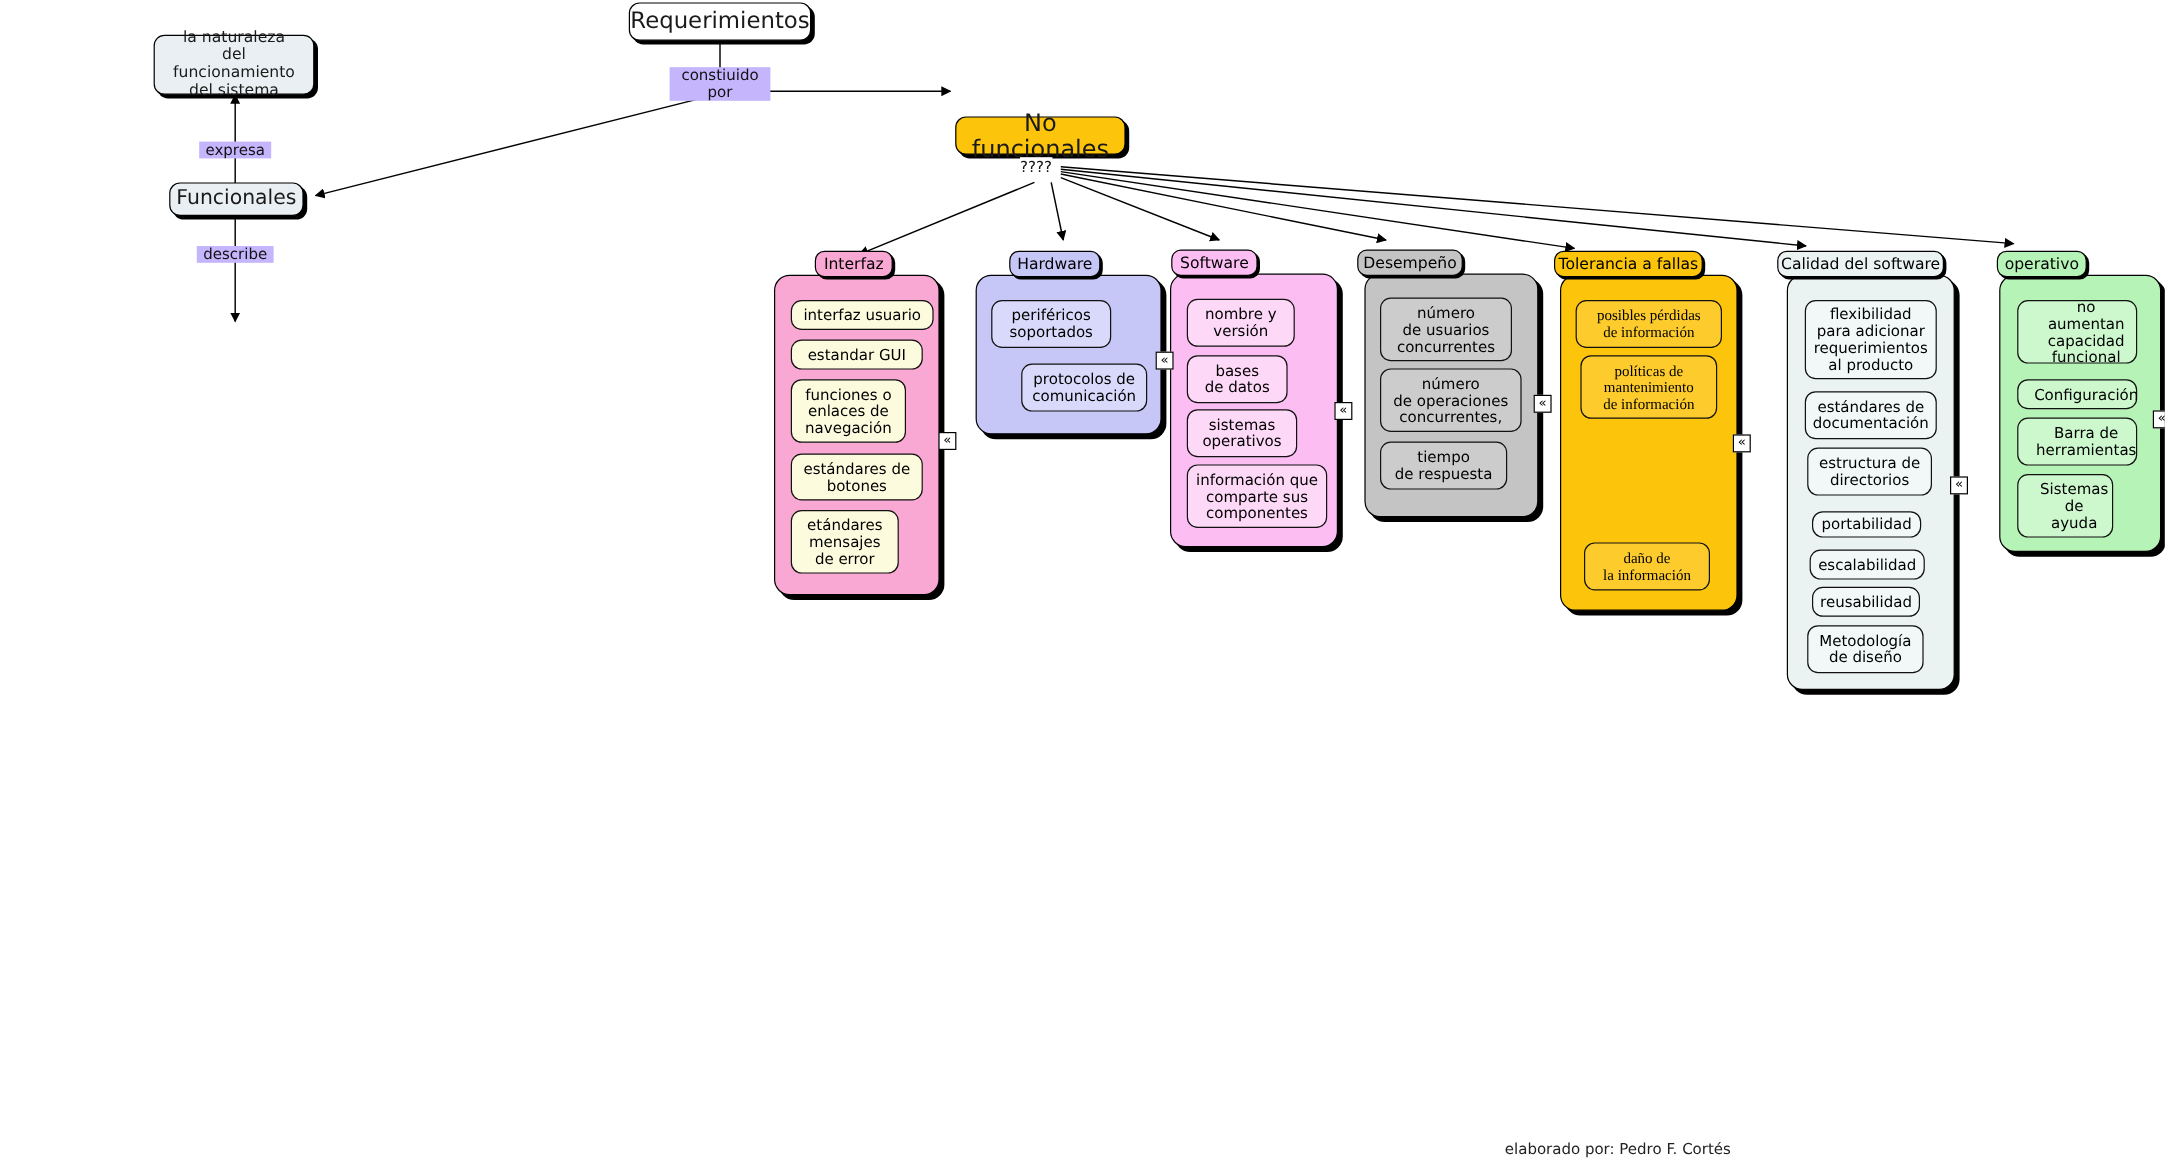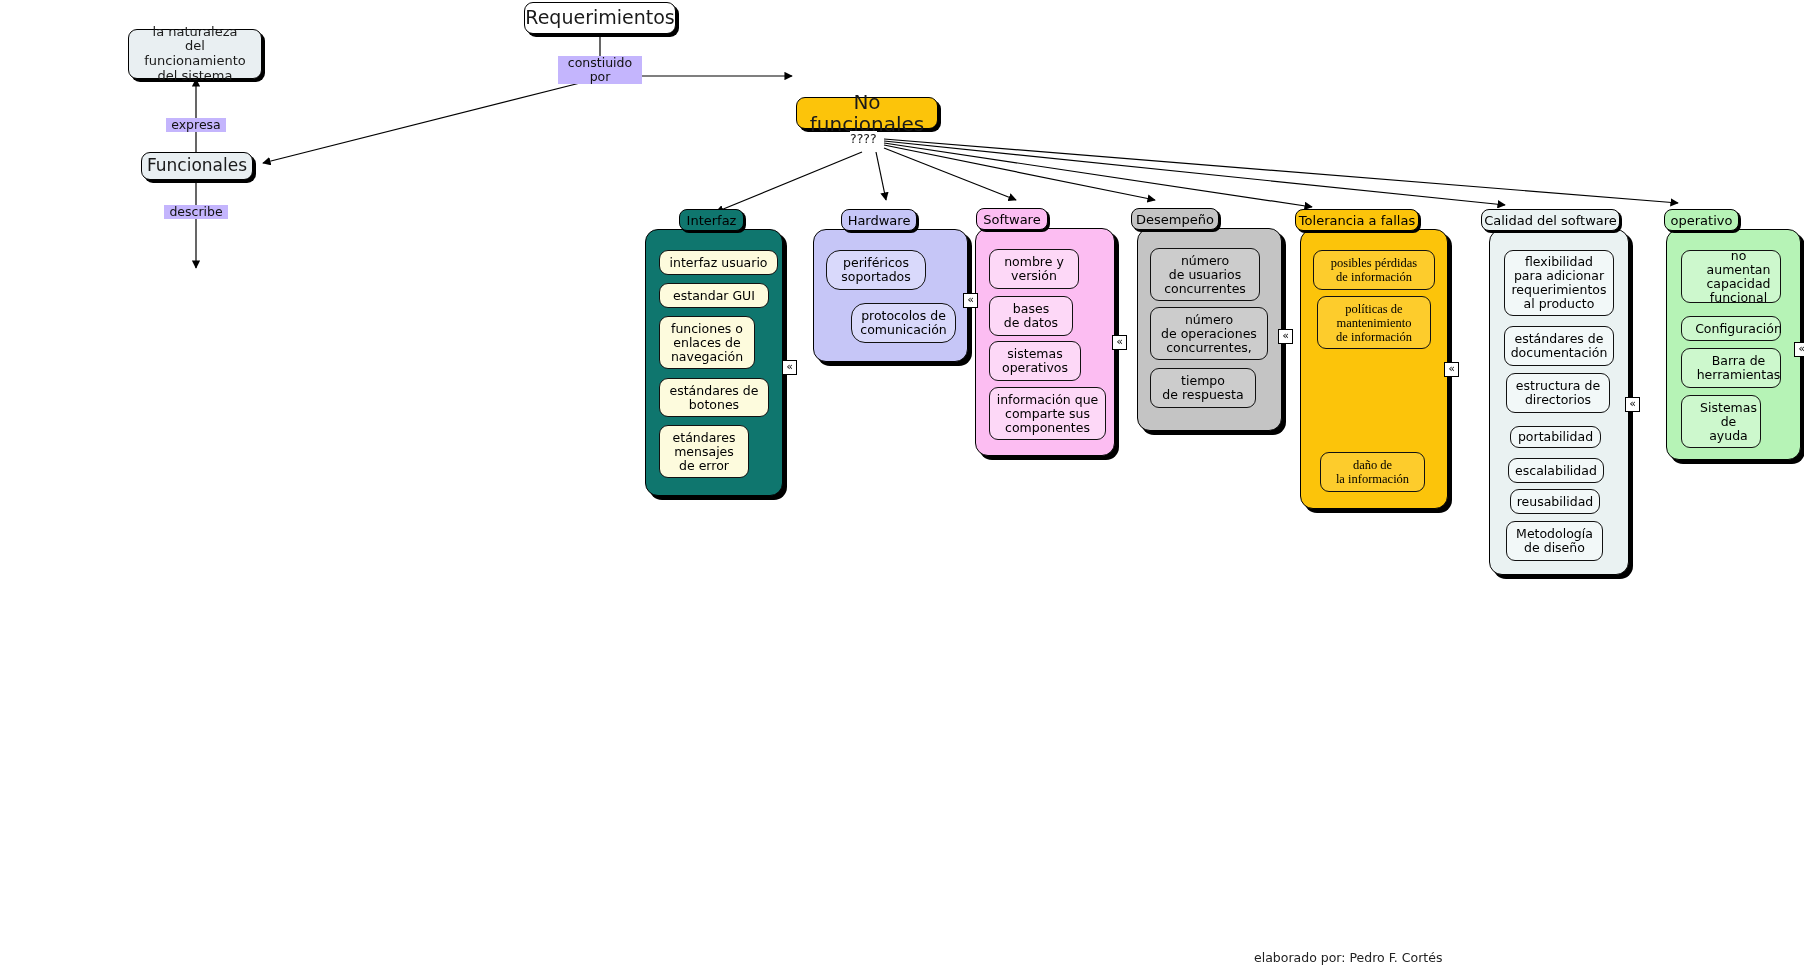--- a/index.html
+++ b/index.html
@@ -47,24 +47,24 @@
   
   .item{
     position:absolute;box-sizing:border-box;
     border:1px solid #111;border-radius:9px;
     font-size:12.5px;line-height:1.12;
     display:flex;align-items:center;justify-content:center;
     text-align:center;white-space:pre-line;padding:1px 5px;
   }
 
   
-  .pal-interfaz   {background:#0f766e;}
+  .pal-interfaz   {background:#f9a8d4;}
   .pal-interfaz-i {background:#fdfbdd;}
   .pal-hardware   {background:#c6c6f7;}
-  .pal-hardware-i {background:#d9d9fb;border-radius:14px;}
+  .pal-hardware-i {background:#d9d9fb;}
   .pal-software   {background:#fcbdf2;}
   .pal-software-i {background:#fdd8f7;}
   .pal-desempeno  {background:#c4c4c4;}
   .pal-desempeno-i{background:#cccccc;}
   .pal-tolerancia {background:#fcc40a;}
   .pal-tolerancia-i{background:#fdcc2c;font-family:Liberation Serif, serif;}
   .pal-calidad    {background:#eaf2f2;}
   .pal-calidad-i  {background:#f2f8f8;}
   .pal-operativo  {background:#b6f3b6;}
   .pal-operativo-i{background:#cdf8cd;padding-left:20px;}

